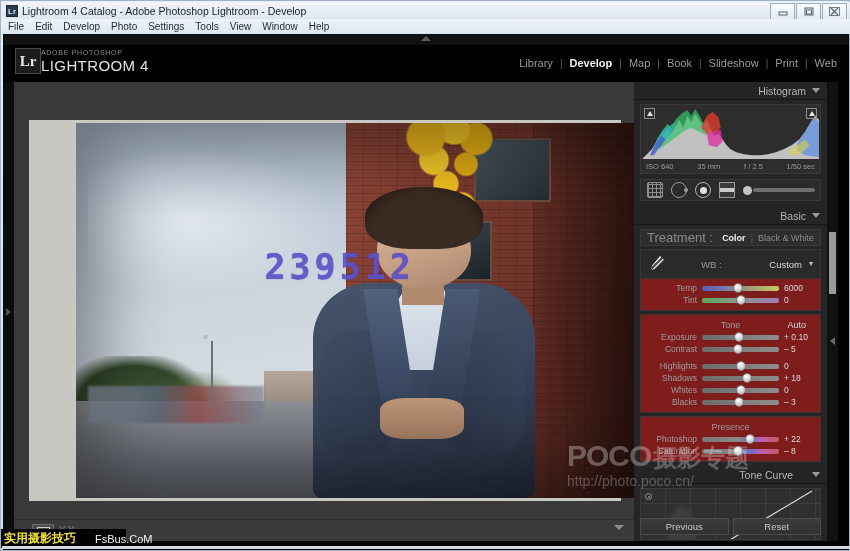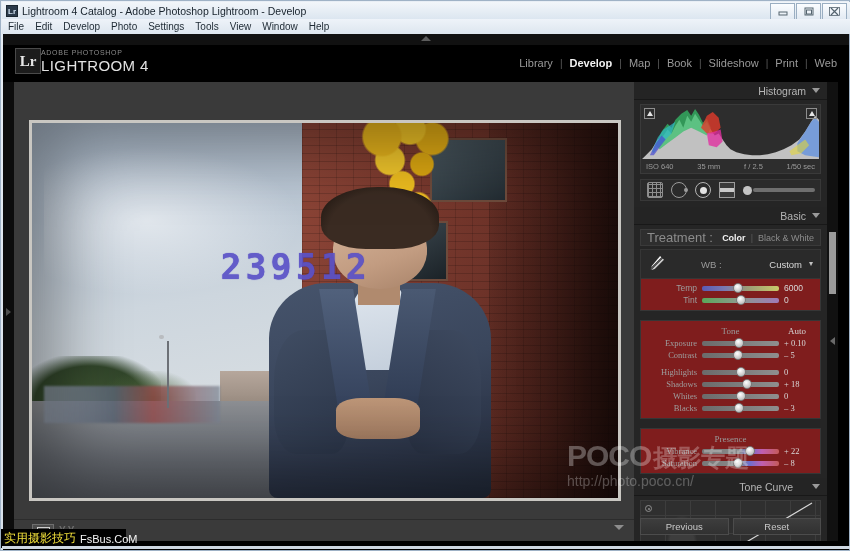--- a/index.html
+++ b/index.html
@@ -46,21 +46,21 @@
 
   
   .leftpanel{position:absolute;left:0;top:48px;width:11px;height:459px;background:#0c0c0c;}
   .leftpanel .arrow{position:absolute;left:3px;top:50%;margin-top:-4px;width:0;height:0;
     border-top:4px solid transparent;border-bottom:4px solid transparent;border-left:5px solid #4e4e4e;}
 
   
   .centerarea{position:absolute;left:11px;top:48px;width:620px;height:459px;background:#3a3a3a;}
   .photo-wrap{position:absolute;left:15px;top:38px;width:592px;height:381px;background:#c9c7c2;
     padding:3px;box-sizing:border-box;}
-  .photo{position:relative;width:100%;height:100%;overflow:hidden;background:#fdba74;}
+  .photo{position:relative;width:100%;height:100%;overflow:hidden;background:#fdba74;margin-left:44px;}
   .toolbar{position:absolute;left:0;bottom:0;width:620px;height:22px;background:#3a3a3a;
     border-top:1px solid #2c2c2c;display:flex;align-items:center;padding-left:18px;box-sizing:border-box;}
   .tb-btn{width:22px;height:14px;background:#4c4c4c;border:1px solid #6e6e6e;margin-right:5px;
     display:flex;align-items:center;justify-content:center;box-sizing:border-box;}
   .tb-btn .inner{width:13px;height:7px;border:1px solid #cfcfcf;box-sizing:border-box;}
   .tb-yy{display:flex;gap:2px;align-items:center;}
   .tb-yy span{font-size:10px;color:#6e6e6e;font-weight:bold;}
   .tb-dot{font-size:9px;color:#6a6a6a;margin-left:5px;}
   .tb-chev{position:absolute;right:10px;top:5px;width:0;height:0;
     border-left:5px solid transparent;border-right:5px solid transparent;border-top:5px solid #8d8d8d;}
@@ -197,21 +197,21 @@
   .eyedrop{width:20px;height:20px;position:relative;}
   .eyedrop .body{position:absolute;left:3px;top:2px;width:14px;height:14px;
     background:linear-gradient(135deg,#f0f0f0 0 45%,#555 45% 55%,#c9c9c9 55%);
     clip-path:polygon(72% 0,100% 26%,34% 92%,10% 100%,4% 94%,14% 70%);}
   .wbrow .wblab{font-size:9.5px;color:#9a9a9a;margin-left:34px;}
   .wbrow .wbval{position:absolute;right:18px;font-size:9.5px;color:#d8d8d8;}
   .wbrow .stepper{position:absolute;right:7px;font-size:8px;color:#c2c2c2;line-height:8px;text-align:center;}
 
   .sldgroup{margin:0 6px;background:#7f1d1d;border:1px solid #363636;border-top:none;
     padding:3px 6px 4px 6px;box-sizing:border-box;}
-  .sldgroup.sep{border-top:1px solid #363636;margin-top:9px;font-family:Liberation Serif, serif;}
+  .sldgroup.sep{border-top:1px solid #363636;margin-top:3px;}
   .grp-title{position:relative;height:13px;display:flex;align-items:center;justify-content:center;}
   .grp-title .t{font-size:9px;color:#9a9a9a;}
   .grp-title .auto{position:absolute;right:8px;font-size:9px;color:#d6d6d6;}
   .sld{display:flex;align-items:center;height:12px;}
   .sld .name{width:50px;text-align:right;font-size:8.5px;color:#9e9e9e;padding-right:5px;white-space:nowrap;}
   .sld .track{position:relative;flex:1;height:5px;border-radius:2px;background:#6a6a6a;}
   .sld .track.plain{background:linear-gradient(90deg,#6b6b6b,#8f8f8f);}
   .sld .track.temp{background:linear-gradient(90deg,#5a5ab4 0%,#7a7ab0 30%,#9a9a78 58%,#c9c96a 100%);}
   .sld .track.tint{background:linear-gradient(90deg,#5aa85a 0%,#8a9a8a 45%,#a07ab8 100%);}
   .sld .track.vib{background:linear-gradient(90deg,#787878 0%,#8a8a8a 48%,#6e6ecd 62%,#c05fb0 78%,#c45a5a 100%);}
@@ -241,22 +241,22 @@
   
   .wm-poco{position:absolute;left:566px;top:440px;pointer-events:none;}
   .wm-poco .l1{display:flex;align-items:baseline;}
   .wm-poco .poco{font-size:30px;font-weight:bold;color:rgba(255,255,255,.30);letter-spacing:-1px;
     font-family:"Liberation Sans",sans-serif;line-height:1;}
   .wm-poco .cn{font-size:24px;font-weight:bold;color:rgba(255,255,255,.27);margin-left:2px;line-height:1;}
   .wm-poco .l2{font-size:14px;color:rgba(255,255,255,.27);margin-top:2px;}
 
   .wm-fsbus{position:absolute;left:0px;top:528px;width:125px;height:19px;background:#000;
     display:flex;align-items:center;padding-left:3px;box-sizing:border-box;}
-  .wm-fsbus .cn{font-size:12px;color:#f2e03a;font-weight:normal;white-space:nowrap;}
-  .wm-fsbus .en{font-size:11px;color:#f4f4f4;margin-left:4px;white-space:nowrap;}
+  .wm-fsbus .cn{font-size:12px;color:#f2e03a;font-weight:bold;white-space:nowrap;}
+  .wm-fsbus .en{font-size:11px;color:#f4f4f4;margin-left:19px;white-space:nowrap;}
 
   .statusbar{position:absolute;left:1px;bottom:1px;width:848px;height:3px;background:#cfd8e2;}
 </style>
 </head>
 <body>
 
 <div id="app">
   <div class="winframe">
 
     <div class="titlebar">
@@ -517,21 +517,21 @@
               </div>
               <div class="val">– 3</div>
             </div>
           </div>
 
           <div class="sldgroup sep">
             <div class="grp-title">
               <div class="t">Presence</div>
             </div>
             <div class="sld">
-              <div class="name">Vibrance</div>
+              <div class="name">Photoshop</div>
               <div class="track vib">
                 <div class="knob" style="left:62%"></div>
               </div>
               <div class="val">+ 22</div>
             </div>
             <div class="sld">
               <div class="name">Saturation</div>
               <div class="track vib">
                 <div class="knob" style="left:47%"></div>
               </div>

